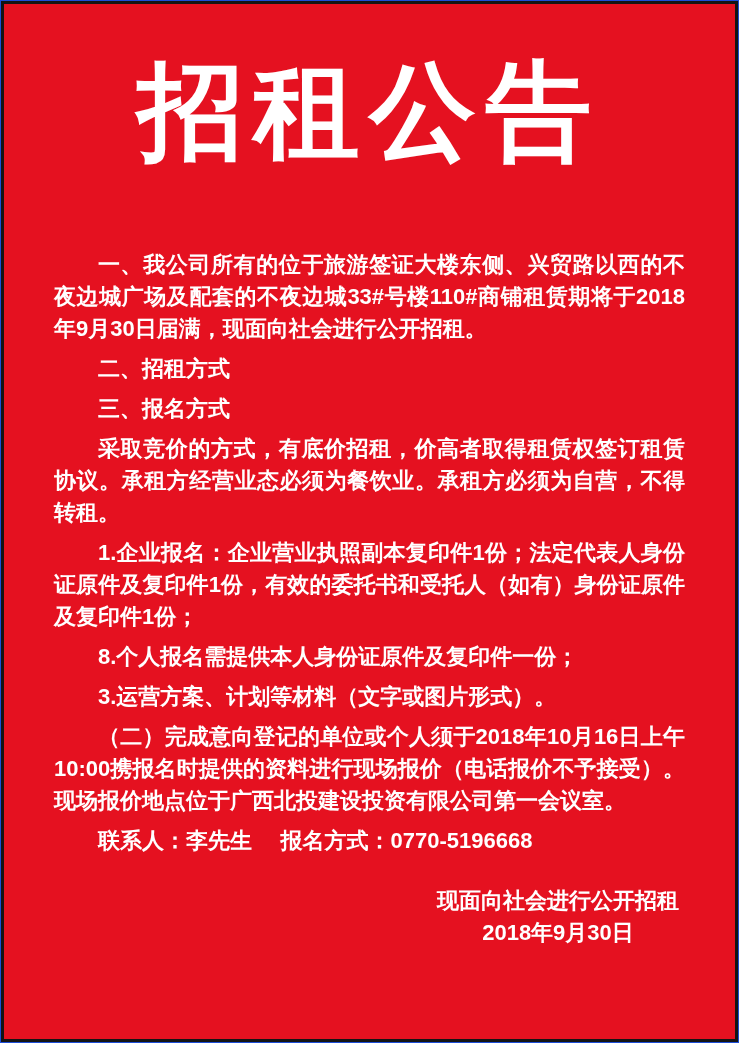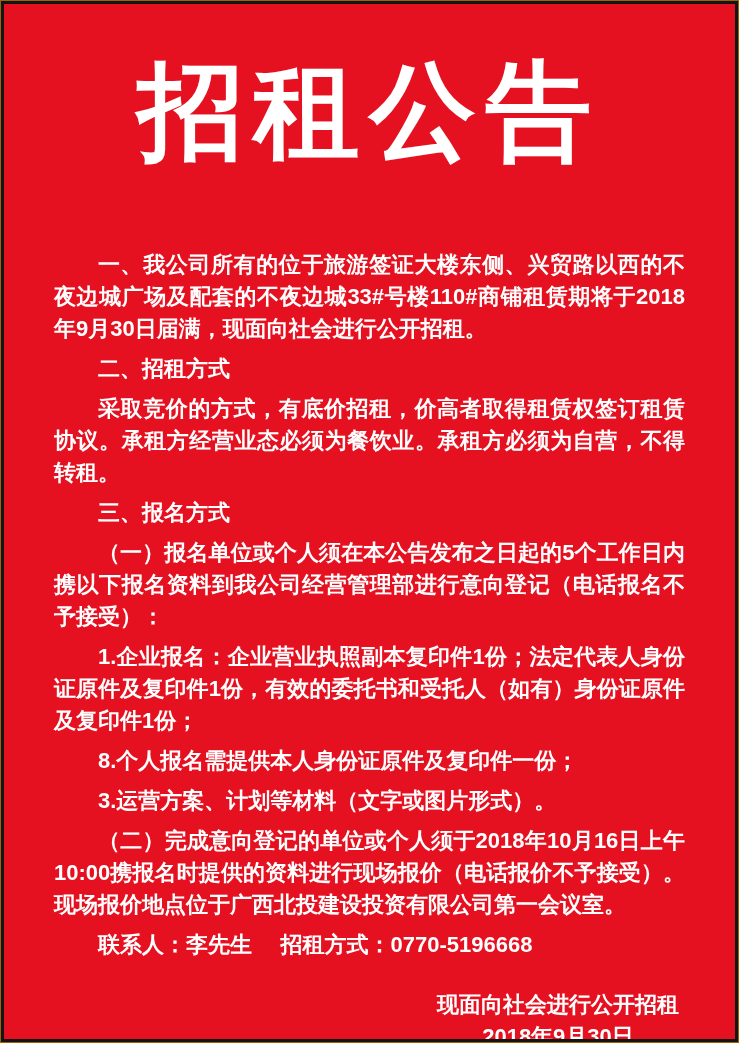--- a/index.html
+++ b/index.html
@@ -4,21 +4,21 @@
 <style>
   html, body {
     margin: 0;
     padding: 0;
     background: #ffffff;
   }
   .frame {
     width: 739px;
     height: 1043px;
     box-sizing: border-box;
-    background: #a16207;
+    background: #1d4ed8;
     padding: 1px;
   }
   .poster {
     width: 100%;
     height: 100%;
     box-sizing: border-box;
     background: #e51120;
     border: 3px solid #141414;
     color: #ffffff;
     overflow: hidden;
@@ -74,30 +74,29 @@
 <body>
 
 <div class="frame">
   <div class="poster">
 
     <div class="poster-title">招租公告</div>
 
     <div class="poster-body">
       <p>一、我公司所有的位于旅游签证大楼东侧、兴贸路以西的不夜边城广场及配套的不夜边城33#号楼110#商铺租赁期将于2018年9月30日届满，现面向社会进行公开招租。</p>
       <p>二、招租方式</p>
+      <p>三、报名方式</p>
       <p>采取竞价的方式，有底价招租，价高者取得租赁权签订租赁协议。承租方经营业态必须为餐饮业。承租方必须为自营，不得转租。</p>
-      <p>三、报名方式</p>
-      <p>（一）报名单位或个人须在本公告发布之日起的5个工作日内携以下报名资料到我公司经营管理部进行意向登记（电话报名不予接受）：</p>
       <p>1.企业报名：企业营业执照副本复印件1份；法定代表人身份证原件及复印件1份，有效的委托书和受托人（如有）身份证原件及复印件1份；</p>
       <p>8.个人报名需提供本人身份证原件及复印件一份；</p>
       <p>3.运营方案、计划等材料（文字或图片形式）。</p>
       <p>（二）完成意向登记的单位或个人须于2018年10月16日上午10:00携报名时提供的资料进行现场报价（电话报价不予接受）。现场报价地点位于广西北投建设投资有限公司第一会议室。</p>
 
       <p class="contact-line">
-        <span>联系人：</span><span>李先生</span><span class="contact-gap"></span><span>招租方式：</span><span>0770-5196668</span>
+        <span>联系人：</span><span>李先生</span><span class="contact-gap"></span><span>报名方式：</span><span>0770-5196668</span>
       </p>
     </div>
 
     <div class="signature">
       <div class="signature-inner">
         <div>现面向社会进行公开招租</div>
         <div>2018年9月30日</div>
       </div>
     </div>
 

